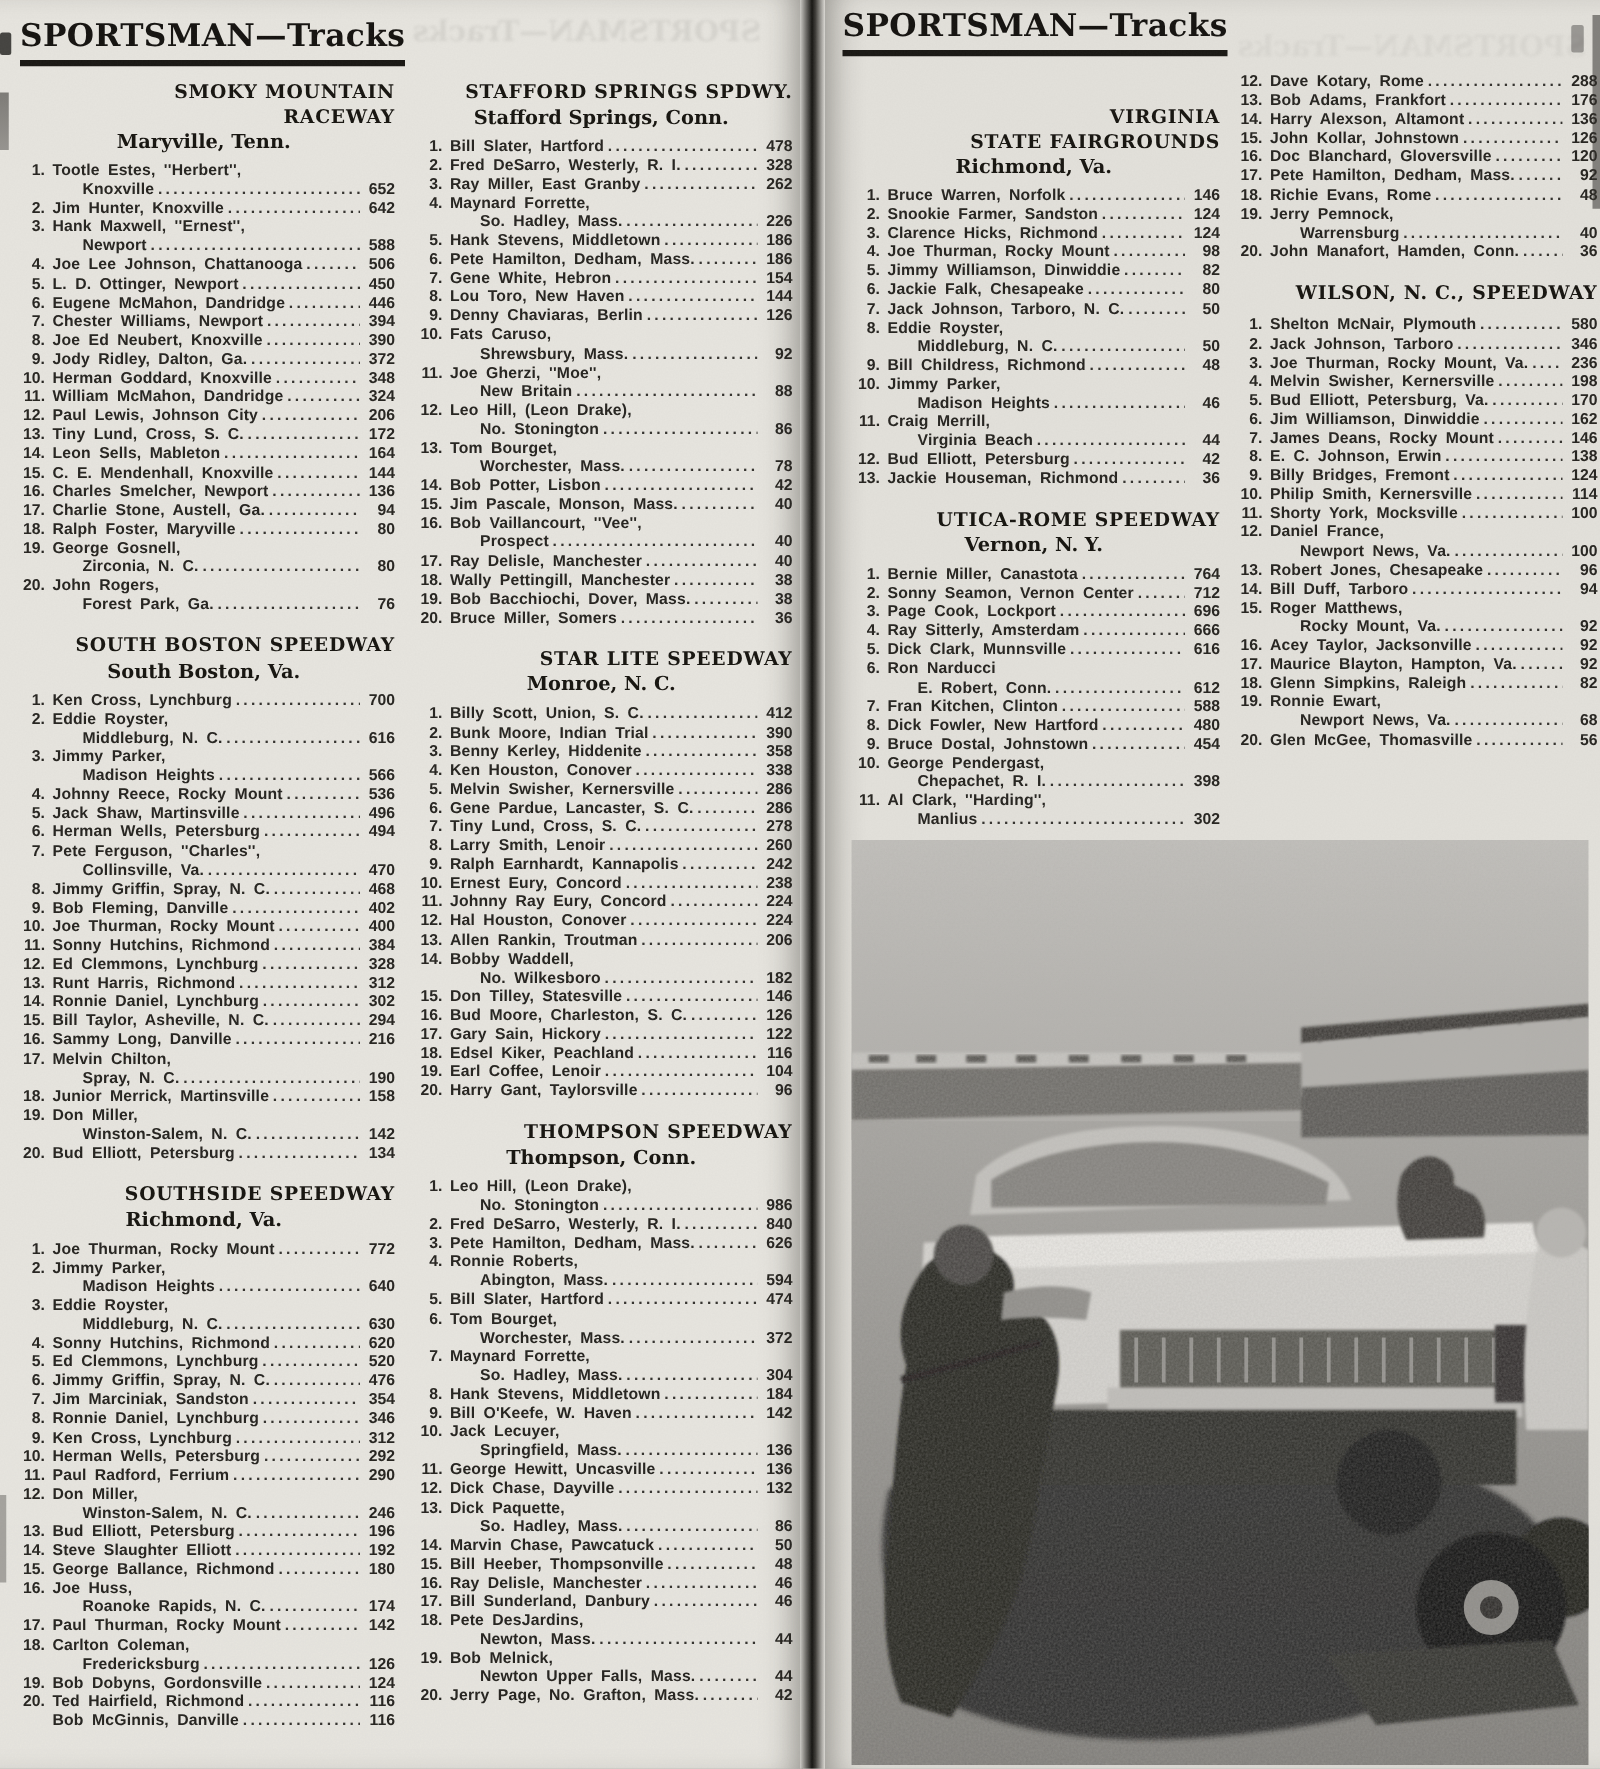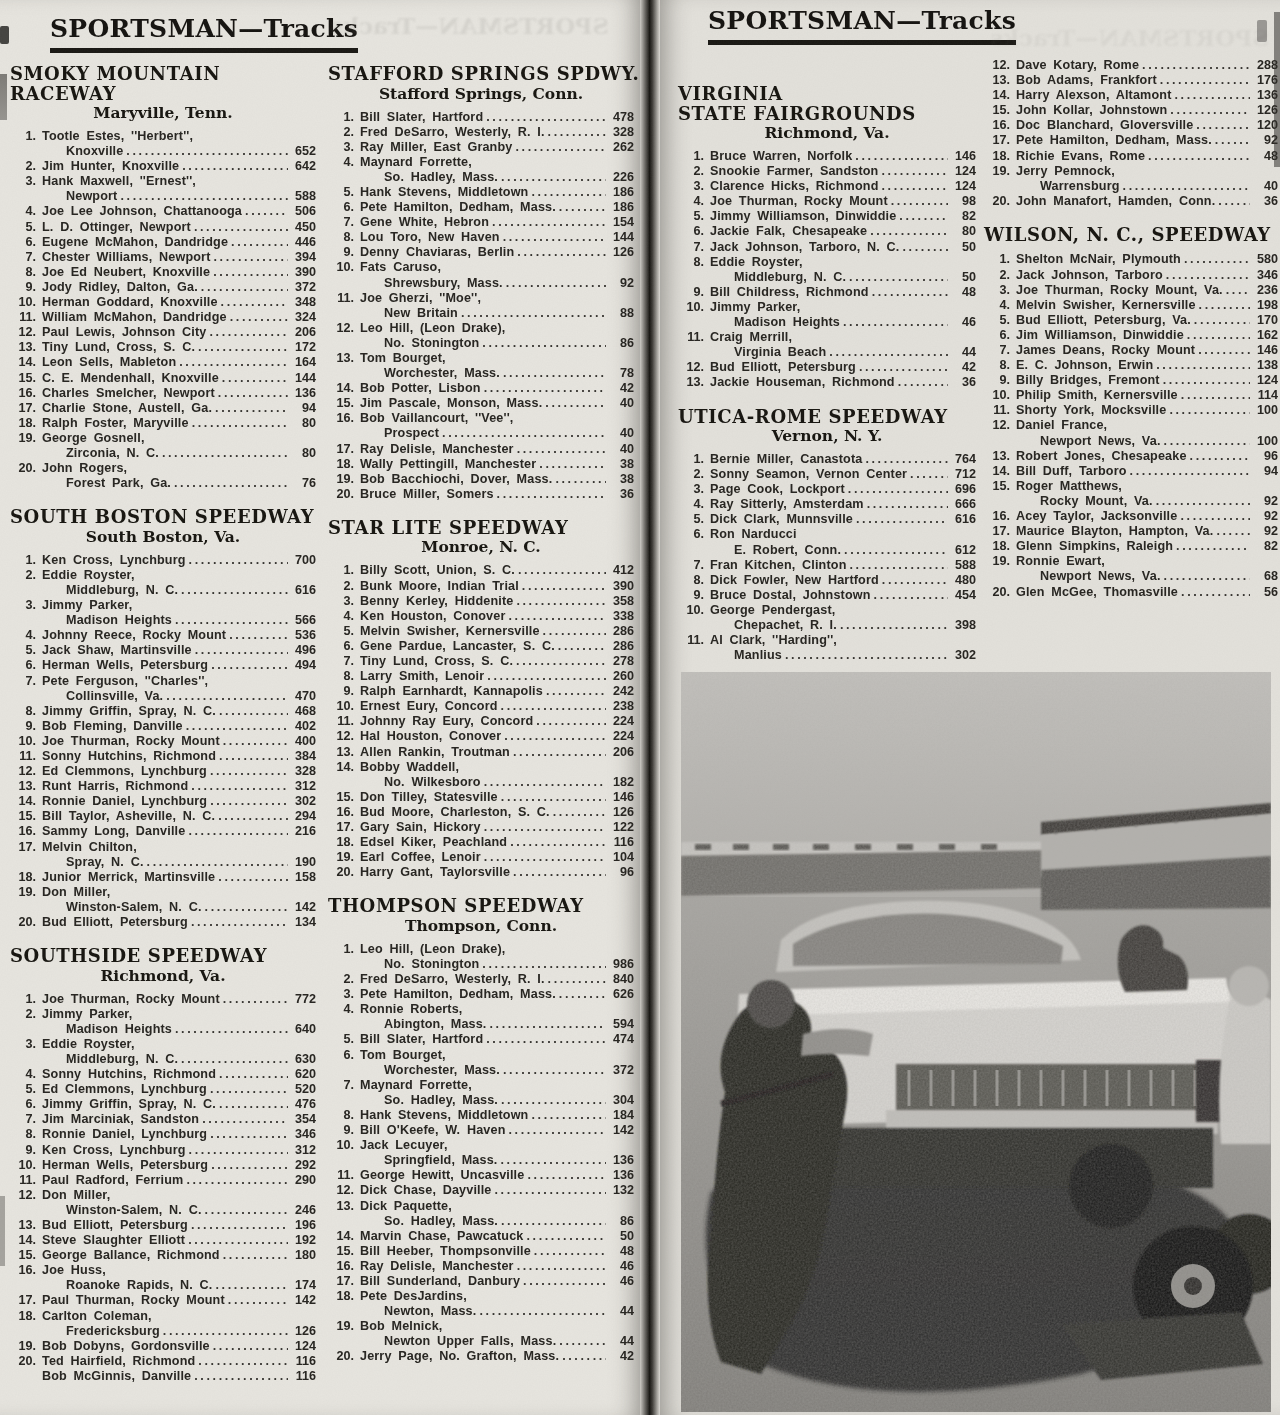--- a/index.html
+++ b/index.html
@@ -12,36 +12,36 @@
   .sheet{position:absolute;inset:0;}
   .page{position:absolute;top:0;height:1415px;}
   .page-left{left:0;width:642px;background:#e7e5df;box-shadow:inset -20px 0 26px -16px rgba(40,38,34,.5);}
   .page-right{left:660px;width:620px;background:#e3e1db;box-shadow:inset 20px 0 26px -16px rgba(40,38,34,.45);}
   .gutter{position:absolute;left:640px;top:0;width:20px;height:1415px;
     background:linear-gradient(to right,#cfcdc8,#6b6965 25%,#151411 48%,#3f3d39 62%,#aeaca7 88%,#dddbd6);}
   .masthead{
     position:absolute;display:inline-block;
     font-family:"DejaVu Serif", serif;font-weight:bold;
     font-size:25px;letter-spacing:.3px;color:#14120f;
-    border-bottom:5px solid #191713;padding-bottom:5px;white-space:nowrap;margin-left:34px;
+    border-bottom:5px solid #191713;padding-bottom:5px;white-space:nowrap;
   }
   .mast-left{left:16px;top:14px;}
   .mast-right{left:14px;top:6px;}
   .ghost{
     position:absolute;font-family:"DejaVu Serif", serif;font-weight:bold;font-size:23px;
     color:#6d6b66;white-space:nowrap;transform:scaleX(-1);
     filter:blur(1.3px);pointer-events:none;
   }
   .ghost-left{left:330px;top:12px;opacity:.13;}
   .ghost-right{left:330px;top:24px;opacity:.08;}
   .col{position:absolute;}
   .section{margin-bottom:16px;}
   .sec-title{
-    text-align:left;font-family:"DejaVu Serif", serif;font-weight:bold;
-    font-size:18px;line-height:19.5px;color:#16140f;letter-spacing:.6px;white-space:nowrap;
+    text-align:right;font-family:"DejaVu Serif", serif;font-weight:bold;
+    font-size:15px;line-height:19.5px;color:#16140f;letter-spacing:.6px;white-space:nowrap;
   }
   .sec-loc{
     text-align:center;font-family:"DejaVu Serif", serif;font-weight:bold;
     font-size:15.5px;line-height:18px;color:#16140f;margin-bottom:7px;margin-top:1px;white-space:nowrap;
   }
   .entry{
     display:flex;align-items:baseline;
     font-size:12.6px;line-height:15.1px;font-weight:700;color:#262420;
     white-space:nowrap;
   }

